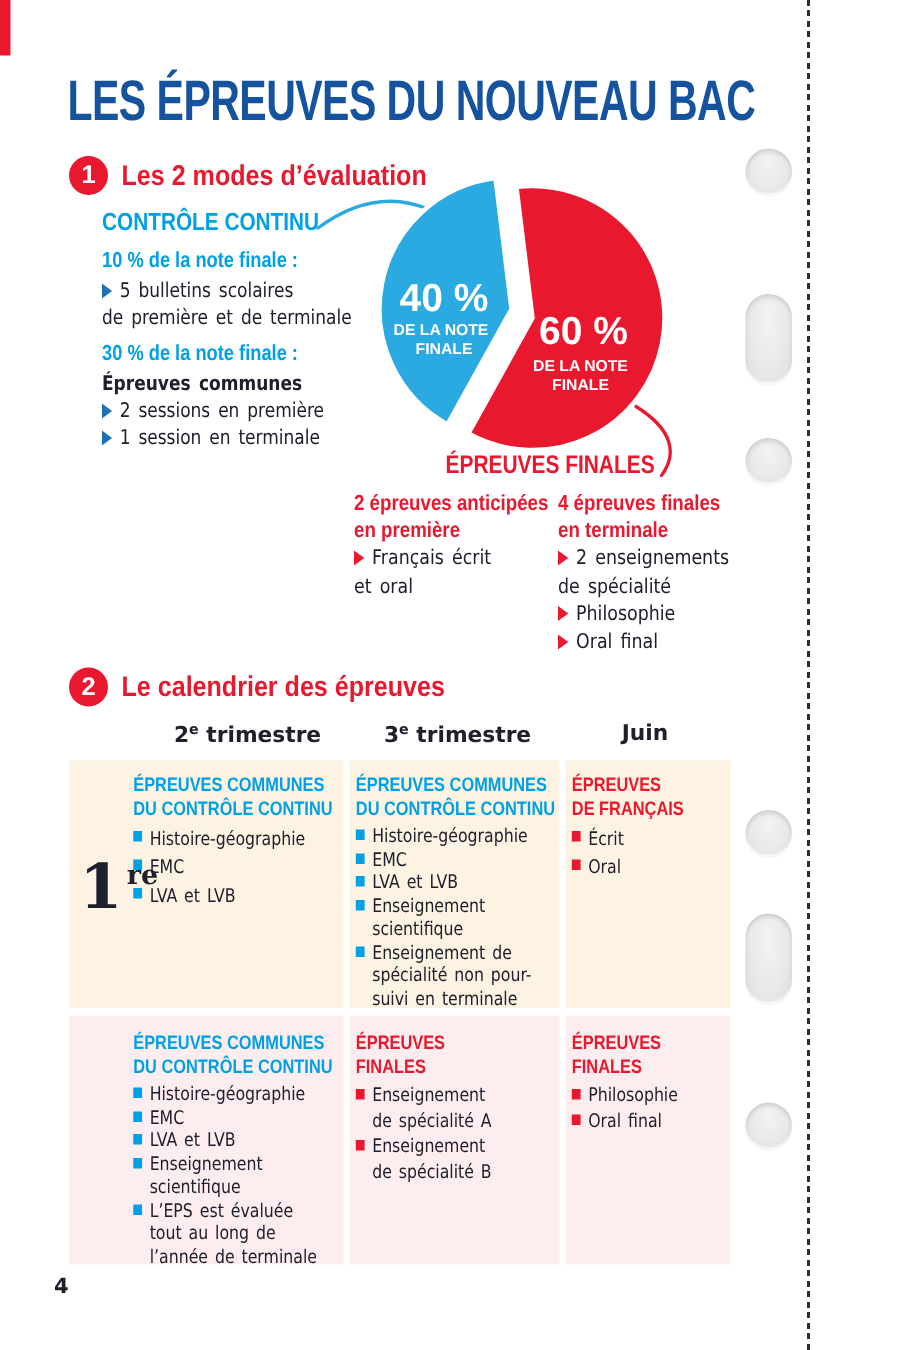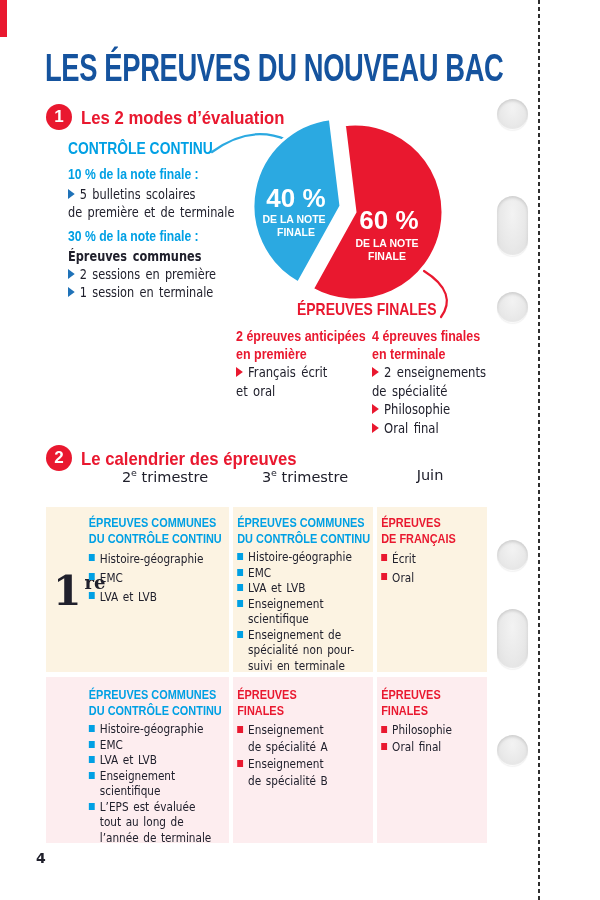--- a/index.html
+++ b/index.html
@@ -45,21 +45,21 @@
   .fin-title{position:absolute;left:297px;top:300px;font-family:"Liberation Sans",sans-serif;
              font-weight:bold;font-size:17px;color:var(--red);transform:scaleX(.82);
              transform-origin:0 0;white-space:nowrap;}
   .fincol{position:absolute;top:327px;transform:scaleX(.86);transform-origin:0 0;}
   .fca{left:236px;} .fcb{left:372px;}
   .fh{font-family:"Liberation Sans",sans-serif;font-weight:bold;font-size:14.5px;
       color:var(--red);line-height:18px;white-space:nowrap;}
   .fincol .bodyline{line-height:18.5px;}
 
   
-  .colhead{position:absolute;top:467px;font-weight:normal;font-size:14.5px;text-align:center;white-space:nowrap;}
+  .colhead{position:absolute;top:481px;font-weight:bold;font-size:14.5px;text-align:center;white-space:nowrap;}
   .ch1{left:110px;width:110px;} .ch2{left:250px;width:110px;} .ch3{left:395px;width:70px;}
   .colhead sup{font-size:9.5px;}
 
   
   .table{position:absolute;left:46px;top:507px;width:441px;}
   .trow{display:flex;}
   .r2{margin-top:5px;}
   .gapc{width:4px;flex:none;}
   .cell{flex:none;position:relative;}
   .c1{width:183px;} .c2{width:140px;} .c3{width:110px;}

